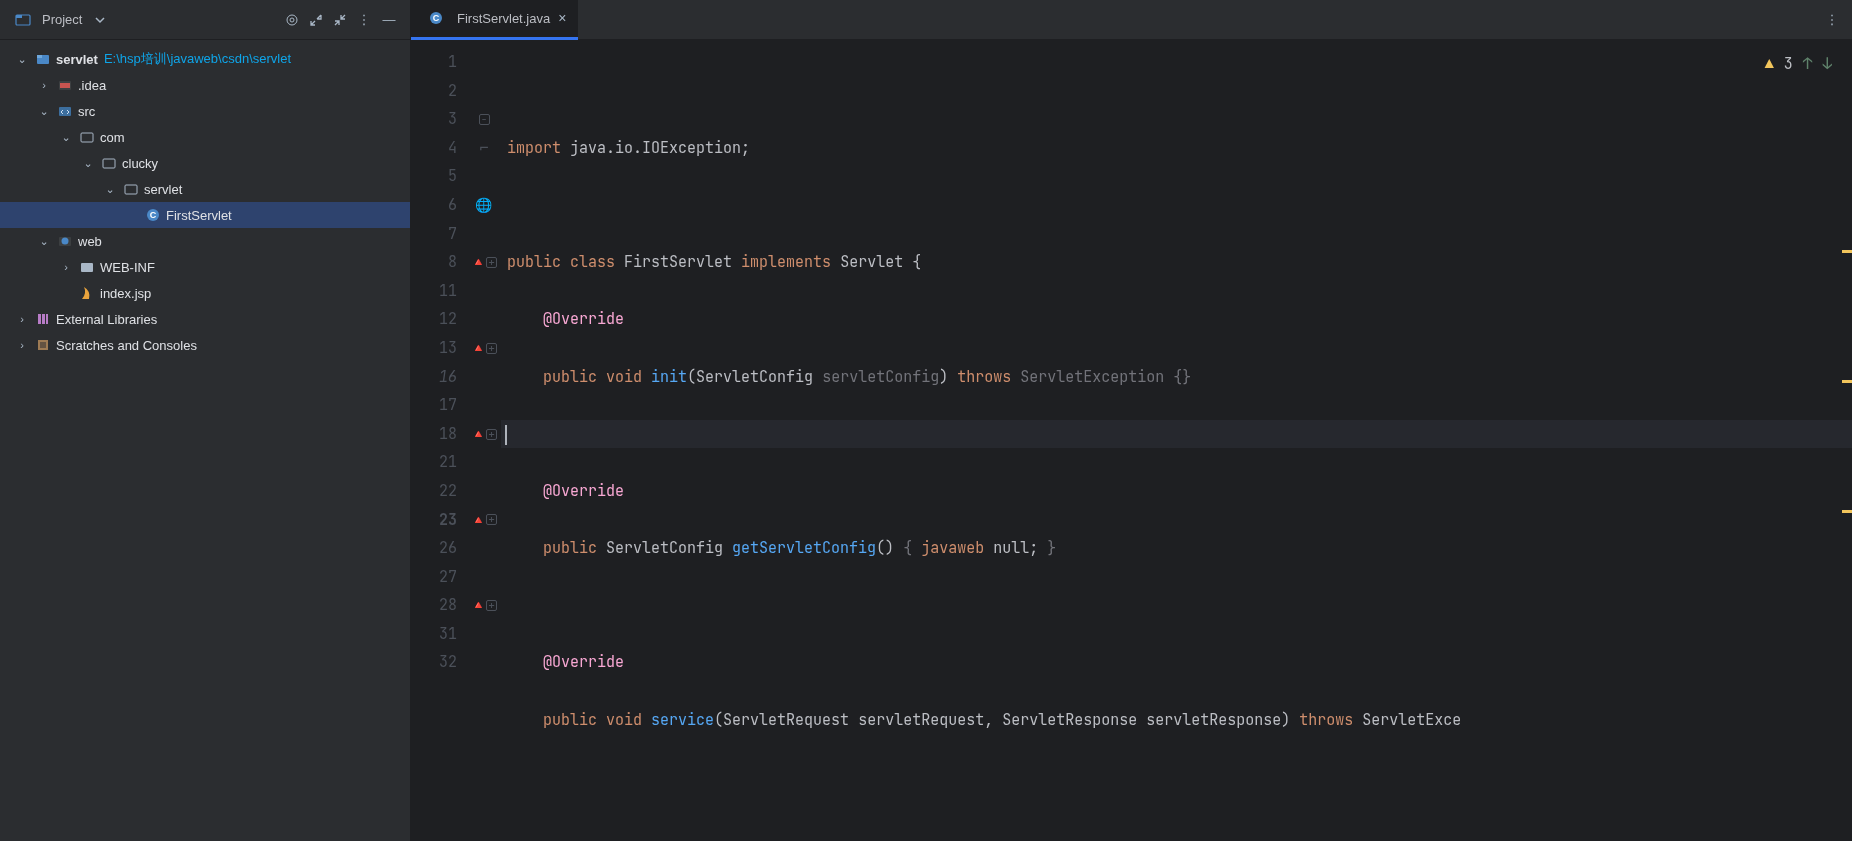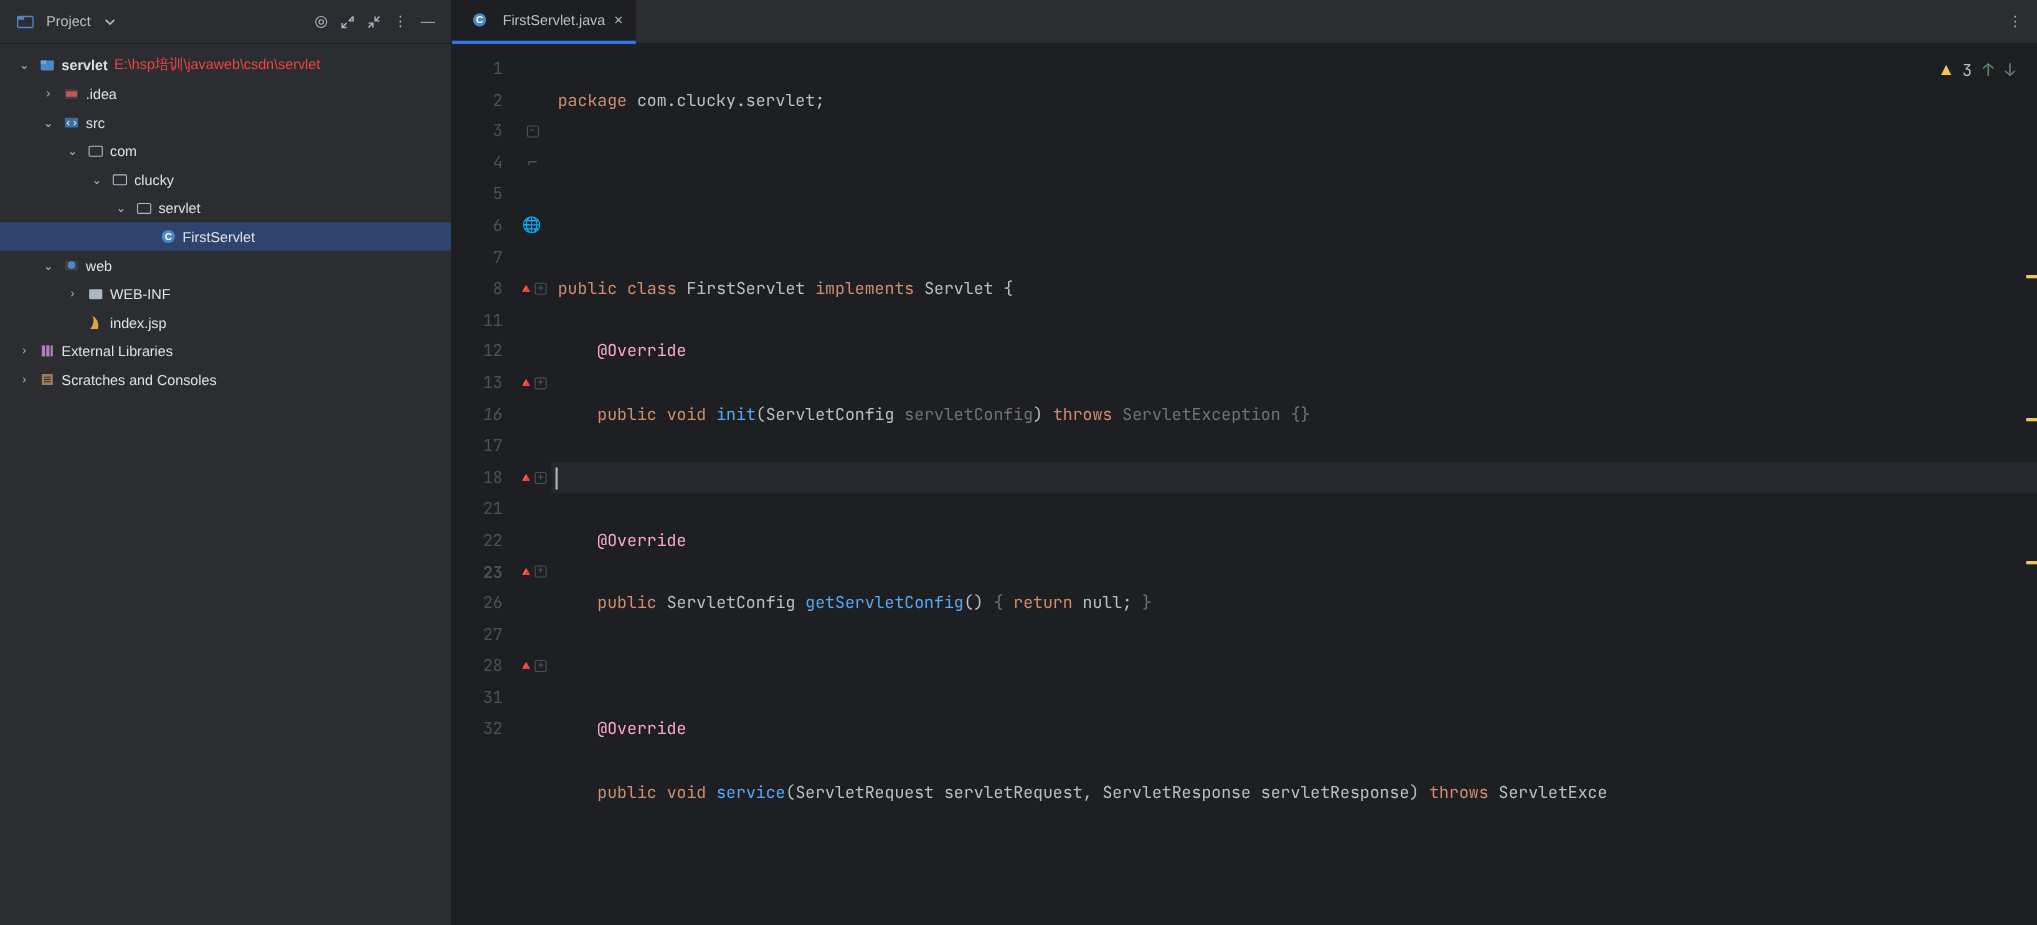--- a/index.html
+++ b/index.html
@@ -9,21 +9,21 @@
 .sidebar-header { height:40px; display:flex; align-items:center; padding:0 10px; border-bottom:1px solid #1e1f22; }
 .sidebar-header .title { display:flex; align-items:center; gap:6px; }
 .sidebar-header .spacer { flex:1; }
 .icon-btn { width:24px; height:24px; display:flex; align-items:center; justify-content:center; border-radius:4px; cursor:pointer; color:#a9b7c6; }
 .tree { flex:1; overflow:auto; padding-top:6px; }
 .tree-row { display:flex; align-items:center; height:26px; padding-left:10px; cursor:pointer; white-space:nowrap; }
 .tree-row.selected { background:#2e436e; }
 .chev { width:16px; text-align:center; color:#a9b7c6; font-size:11px; }
 .node-icon { width:18px; height:18px; margin:0 4px; display:flex; align-items:center; justify-content:center; font-size:13px; }
 .node-label { color:#dfe1e5; }
-.node-path { color:#ef4444; margin-left:6px; }
+.node-path { color:#0ea5e9; margin-left:6px; }
 .editor-area { flex:1; display:flex; flex-direction:column; background:#1e1f22; }
 .tabs { height:40px; display:flex; align-items:center; background:#2b2d30; border-bottom:1px solid #1e1f22; }
 .tab { display:flex; align-items:center; gap:8px; padding:0 12px; height:40px; background:#1e1f22; border-bottom:3px solid #3574f0; position:relative; }
 .tab-close { color:#a9b7c6; font-size:14px; cursor:pointer; }
 .tabs .spacer { flex:1; }
 .editor { flex:1; display:flex; position:relative; font-family:"JetBrains Mono","Consolas",monospace; font-size:15px; line-height:28.6px; }
 .gutter { width:56px; text-align:right; color:#4b5059; padding-right:10px; padding-top:8px; }
 .gutter-icons { width:34px; padding-top:8px; }
 .gut-row { height:28.6px; display:flex; align-items:center; justify-content:center; }
 .code { flex:1; padding-top:8px; white-space:pre; overflow:hidden; }
@@ -294,29 +294,29 @@
         <div class="gut-row"></div>
           <div class="gut-row"></div>
         <div class="gut-row">
             <span class="override">🔺</span>
             <span class="fold">+</span>
           </div>
         <div class="gut-row"></div>
           <div class="gut-row"></div>
       </div>
       <div class="code">
-<div class="code-line"><span class="kw">package</span><span class="pkg"> com.clucky.servlet;</span></div>
 <div class="code-line"></div>
+<div class="code-line"><span class="kw">import</span><span class="pkg"> java.io.IOException;</span></div>
 <div class="code-line"></div>
 <div class="code-line"><span class="kw">public</span> <span class="kw">class</span> <span class="type">FirstServlet</span> <span class="kw">implements</span> <span class="type">Servlet</span><span class="punct"> {</span></div>
 <div class="code-line">    <span class="annot">@Override</span></div>
 <div class="code-line">    <span class="kw">public</span> <span class="kw">void</span> <span class="methoddecl">init</span><span class="punct">(</span><span class="type">ServletConfig</span> <span class="dim">servletConfig</span><span class="punct">)</span> <span class="kw">throws</span> <span class="dim">ServletException</span><span class="dim"> {}</span></div>
 <div class="code-line current"><span class="cursor-bar"></span></div>
 <div class="code-line">    <span class="annot">@Override</span></div>
-<div class="code-line">    <span class="kw">public</span> <span class="type">ServletConfig</span> <span class="methoddecl">getServletConfig</span><span class="punct">()</span> <span class="dim">{ </span><span class="kw">return</span><span class="punct"> null; </span><span class="dim">}</span></div>
+<div class="code-line">    <span class="kw">public</span> <span class="type">ServletConfig</span> <span class="methoddecl">getServletConfig</span><span class="punct">()</span> <span class="dim">{ </span><span class="kw">javaweb</span><span class="punct"> null; </span><span class="dim">}</span></div>
 <div class="code-line"></div>
 <div class="code-line">    <span class="annot">@Override</span></div>
 <div class="code-line">    <span class="kw">public</span> <span class="kw">void</span> <span class="methoddecl">service</span><span class="punct">(</span><span class="type">ServletRequest</span> <span class="paramname">servletRequest</span><span class="punct">, </span><span class="type">ServletResponse</span> <span class="paramname">servletResponse</span><span class="punct">)</span> <span class="kw">throws</span> <span class="type">ServletExce</span></div>
 
 
 
 
 
 
 

